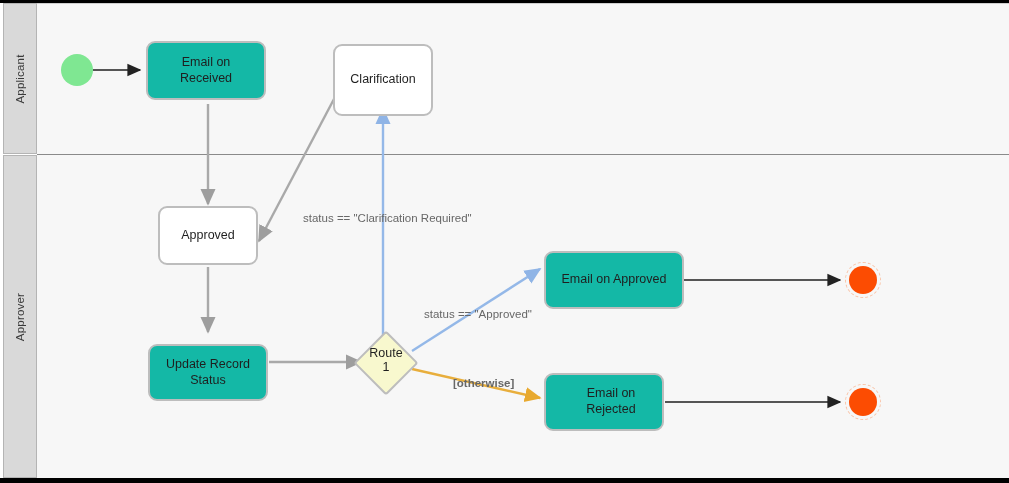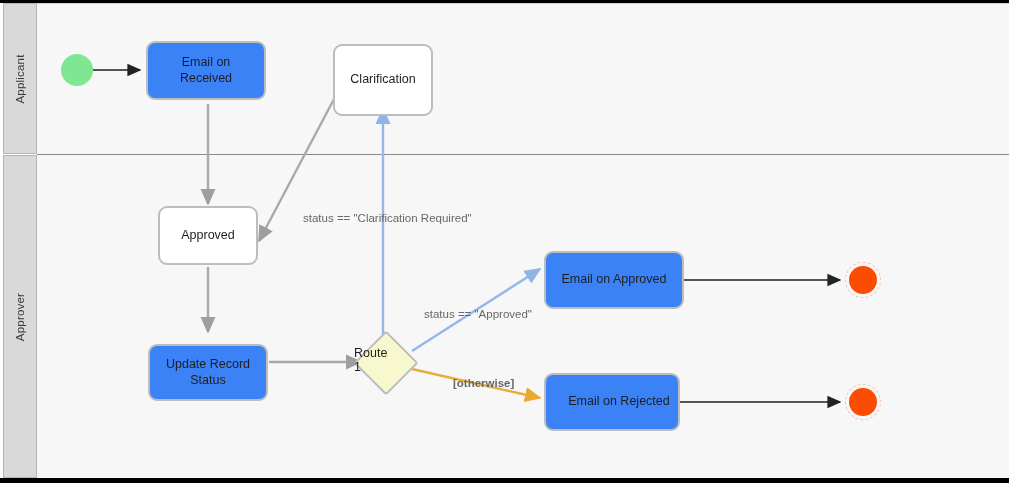--- a/index.html
+++ b/index.html
@@ -67,21 +67,21 @@
   .task {
     border: 2px solid #bdbdbd;
     border-radius: 9px;
     display: flex; align-items: center; justify-content: center;
     text-align: center;
     font-size: 12.5px;
     color: #1f1f1f;
     line-height: 1.25;
     padding: 2px 6px;
   }
-  .task.green { background: #3b82f6; }
+  .task.green { background: #14b8a6; }
   .task.white { background: #ffffff; }
 
   .event {
     border-radius: 50%;
   }
   .event.start {
     background: #7fe792;
     width: 32px; height: 32px;
   }
   .event.end-wrap {
@@ -102,21 +102,21 @@
   .gateway .dia {
     position: absolute; left: 0; top: 0;
     width: 46px; height: 46px;
     background: #f8f8ce;
     border: 2px solid #bdbdbd;
     transform: rotate(45deg);
     border-radius: 3px;
   }
   .gateway .lbl {
     position: absolute; left: -9px; top: 6px; width: 64px;
-    text-align: left;
+    text-align: center;
     font-size: 12.5px; color: #1f1f1f; line-height: 1.15;
   }
 
   
   .edge-label {
     position: absolute;
     font-size: 11.5px;
     color: #676767;
     white-space: nowrap;
   }
@@ -209,21 +209,21 @@
       <div class="lbl">
         <span>Route</span><br>
         <span>1</span>
       </div>
     </div>
 
     <div class="node task green" style="left:544px; top:248px; width:140px; height:58px;">
       <span>Email on Approved</span>
     </div>
 
-    <div class="node task green" style="left:544px; top:370px; width:136px; height:58px;padding-left:20px;">
+    <div class="node task green" style="left:544px; top:370px; width:120px; height:58px;padding-left:20px;">
       <span>Email on Rejected</span>
     </div>
 
     <div class="node event end-wrap" style="left:845px; top:259px;">
       <div class="core"></div>
     </div>
 
     <div class="node event end-wrap" style="left:845px; top:381px;">
       <div class="core"></div>
     </div>

